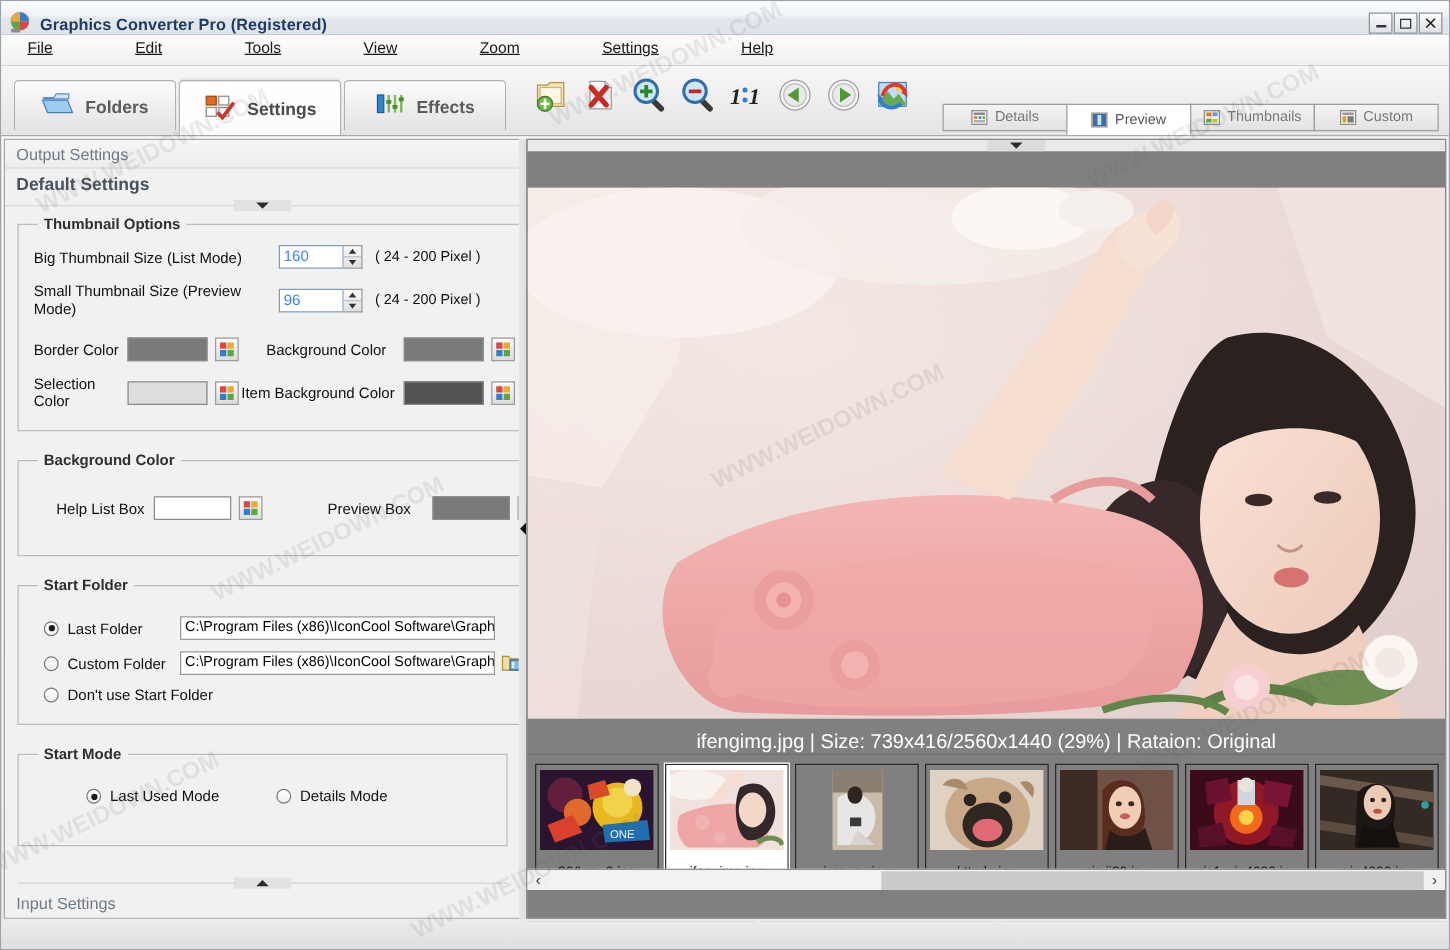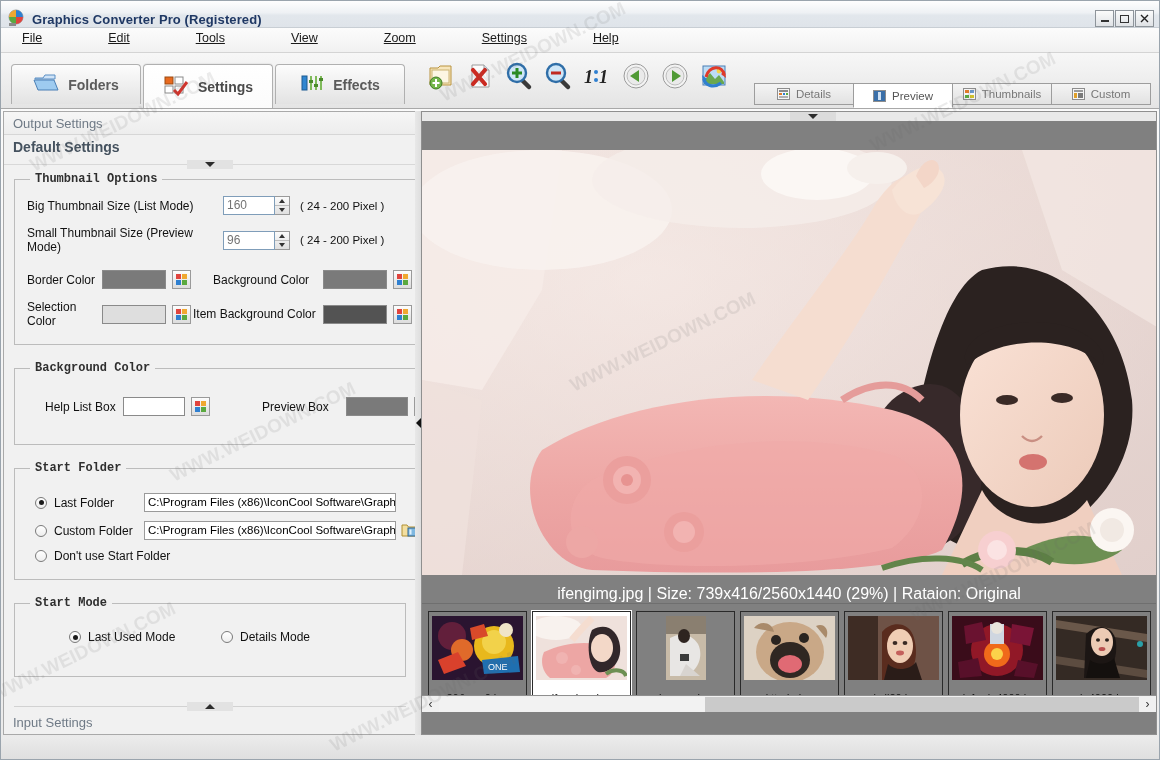--- a/index.html
+++ b/index.html
@@ -133,28 +133,28 @@
   .caret-up { width: 0;height: 0;border-left: 5px solid transparent;border-right: 5px solid transparent;border-bottom: 5px solid #2c2c2c; }
 
   .panel-body { position: absolute; top: 60px; left: 0; right: 0; bottom: 30px; padding: 0 10px; }
 
   fieldset.grp {
     border: 1px solid #bcbcbc; border-radius: 0;
     margin: 0 0 16px 0; padding: 10px 12px 14px 12px;
     position: relative;
   }
   fieldset.grp > legend {
-    font-size: 12px; font-weight: bold; color: #2f2f2f; padding: 0 5px; margin-left: 3px; font-family: Liberation Mono, monospace;
+    font-size: 12px; font-weight: bold; color: #2f2f2f; padding: 0 5px; margin-left: 3px;
   }
   .row { display: flex; align-items: center; margin-bottom: 11px; }
   .lbl { font-size: 12px; color: #111; }
 
   .spin {
     width: 52px; height: 19px; border: 1px solid #7f9db9; background: #fff;
-    font-size: 12px; padding: 0 3px; line-height: 17px; color: #737373;
+    font-size: 12px; padding: 0 3px; line-height: 17px; color: #3b82f6;
   }
   .spinbtns {
     width: 15px; height: 19px; border: 1px solid #9a9a9a; border-left: none;
     background: linear-gradient(#fbfbfb,#e0e0e0);
     display: flex; flex-direction: column;
   }
   .spinbtns div { flex: 1; display: flex; align-items: center; justify-content: center; }
   .spinbtns div:first-child { border-bottom: 1px solid #bdbdbd; }
   .tri-up { width:0;height:0;border-left:3px solid transparent;border-right:3px solid transparent;border-bottom:4px solid #333; }
   .tri-dn { width:0;height:0;border-left:3px solid transparent;border-right:3px solid transparent;border-top:4px solid #333; }

